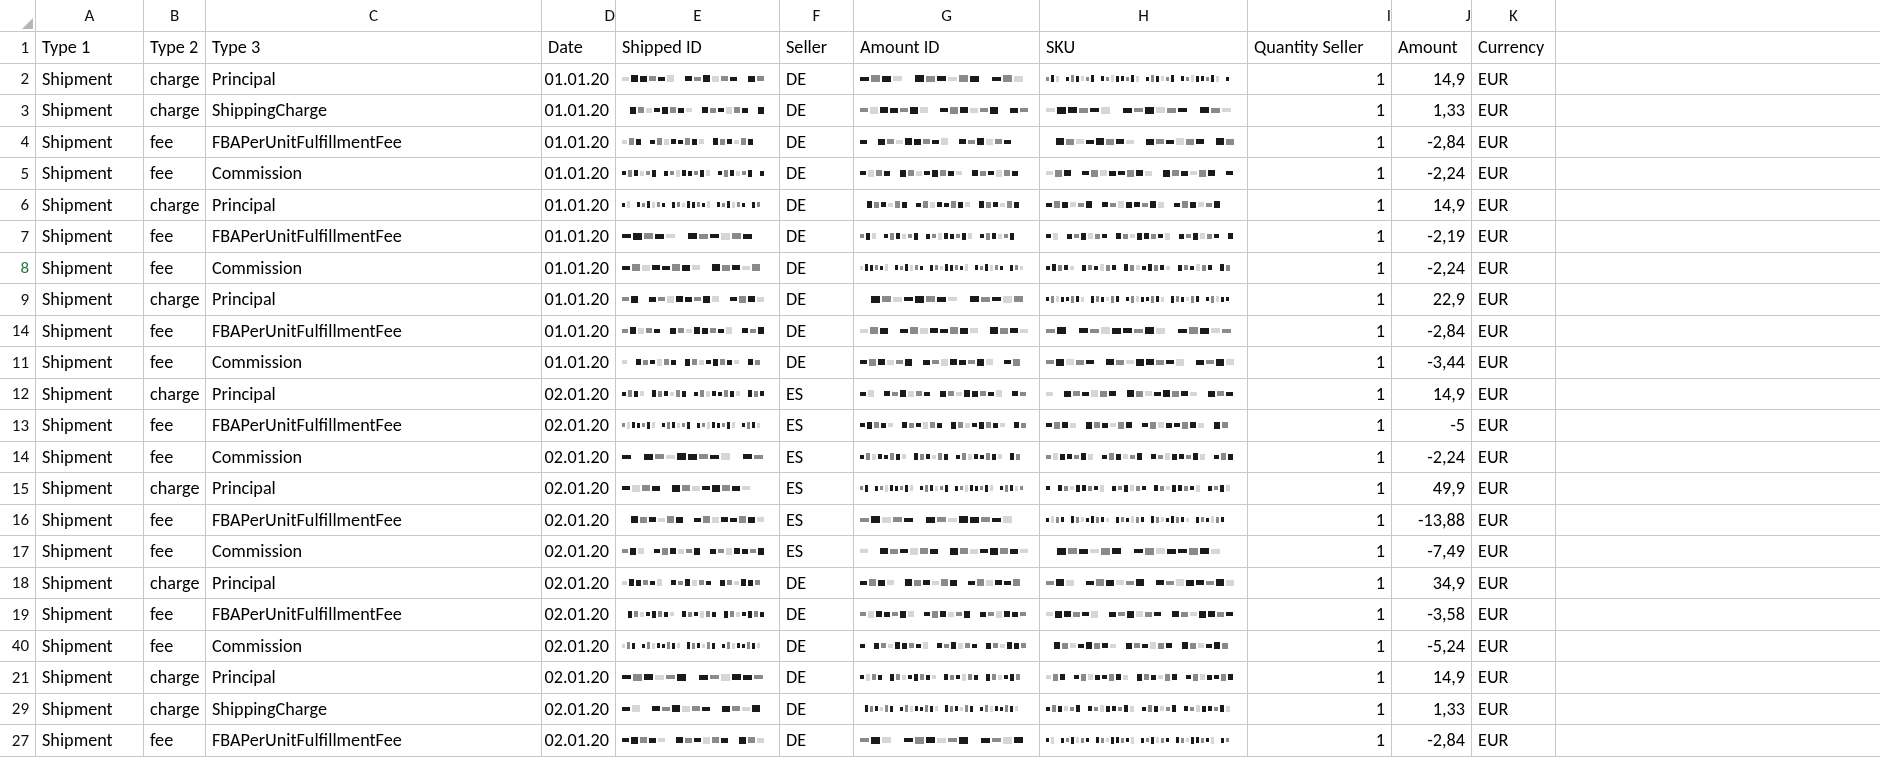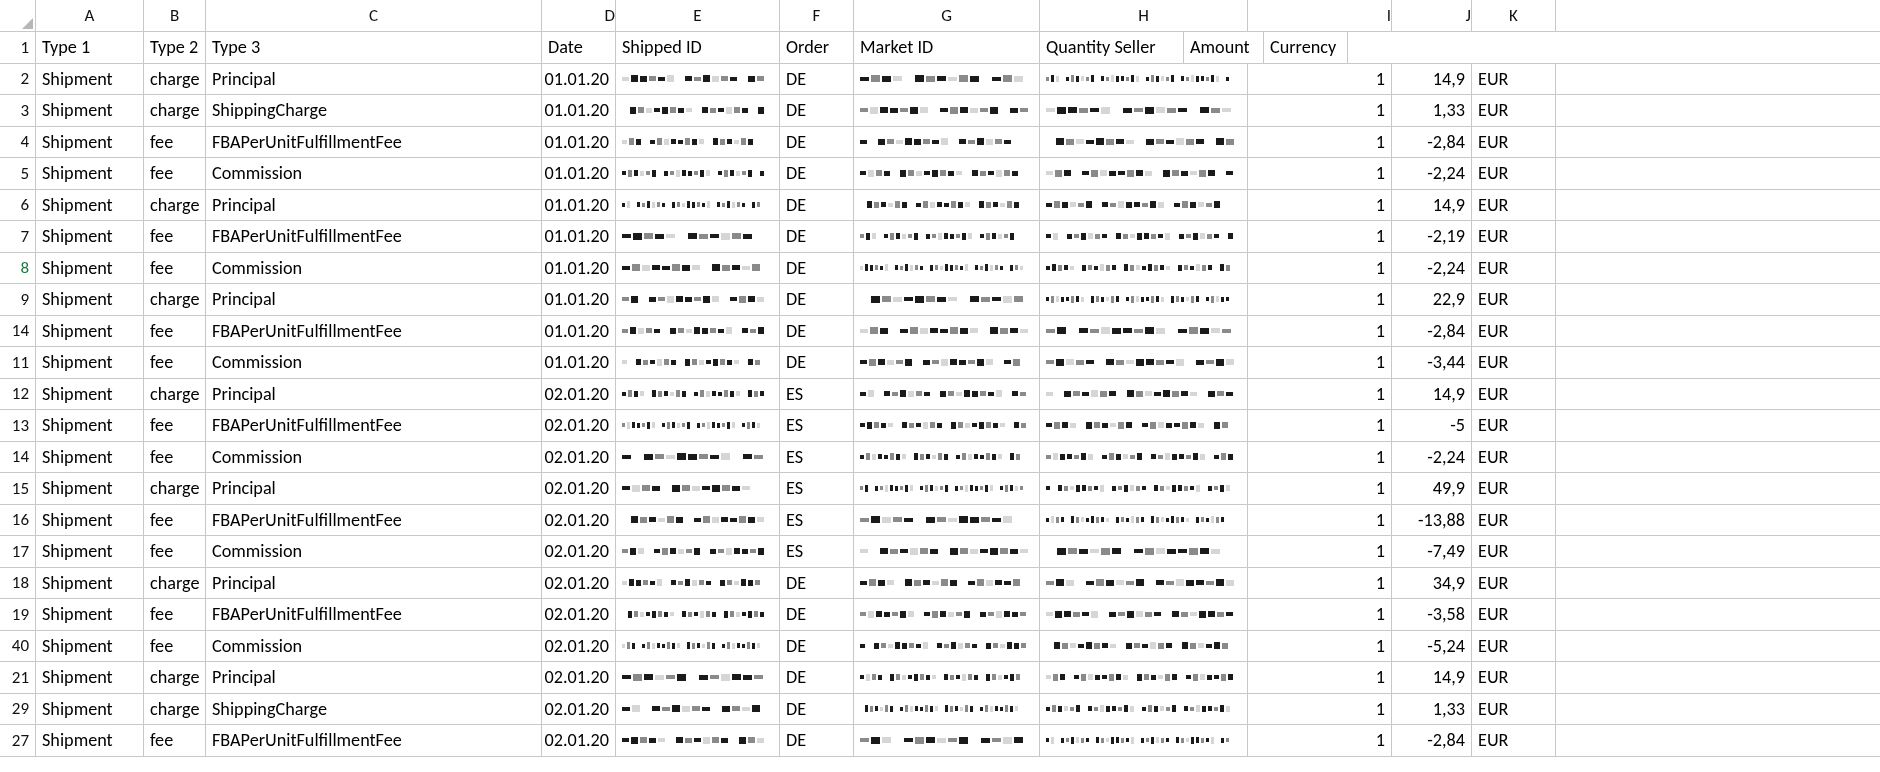--- a/index.html
+++ b/index.html
@@ -125,22 +125,23 @@
     <div class="hdr-cell col-K">K</div>
   </div>
 
   <div class="row">
     <div class="rowhdr-cell">1</div>
     <div class="cell col-A">Type 1</div>
     <div class="cell col-B">Type 2</div>
     <div class="cell col-C">Type 3</div>
     <div class="cell col-D" style="justify-content:flex-start;">Date</div>
     <div class="cell col-E">Shipped ID</div>
-    <div class="cell col-F">Order</div>
-    <div class="cell col-G">Market ID</div>
+    <div class="cell col-F">Seller</div>
+    <div class="cell col-G">Amount ID</div>
+    <div class="cell col-H">SKU</div>
     <div class="cell col-I" style="justify-content:flex-start;">Quantity Seller</div>
     <div class="cell col-J" style="justify-content:flex-start;">Amount</div>
     <div class="cell col-K">Currency</div>
   </div>
 
   <div id="data-rows">
       <div class="row">
         <div class="rowhdr-cell">2</div>
         <div class="cell col-A">Shipment</div>
         <div class="cell col-B">charge</div>

